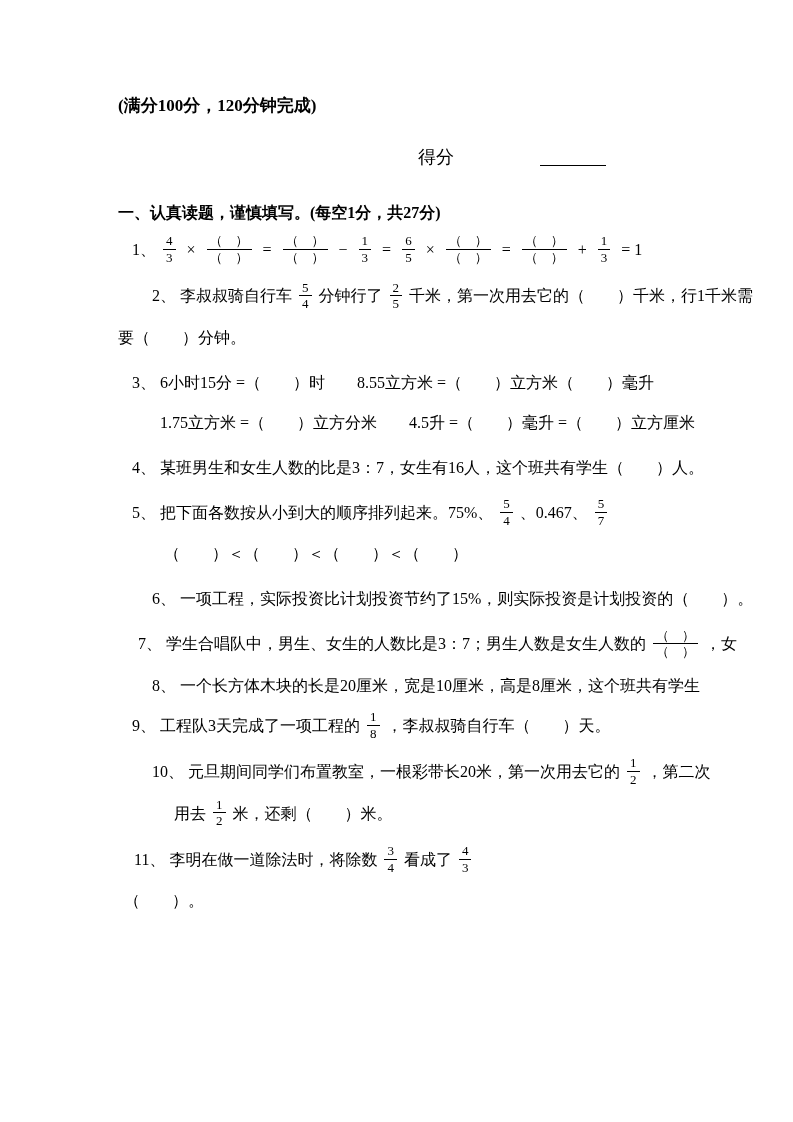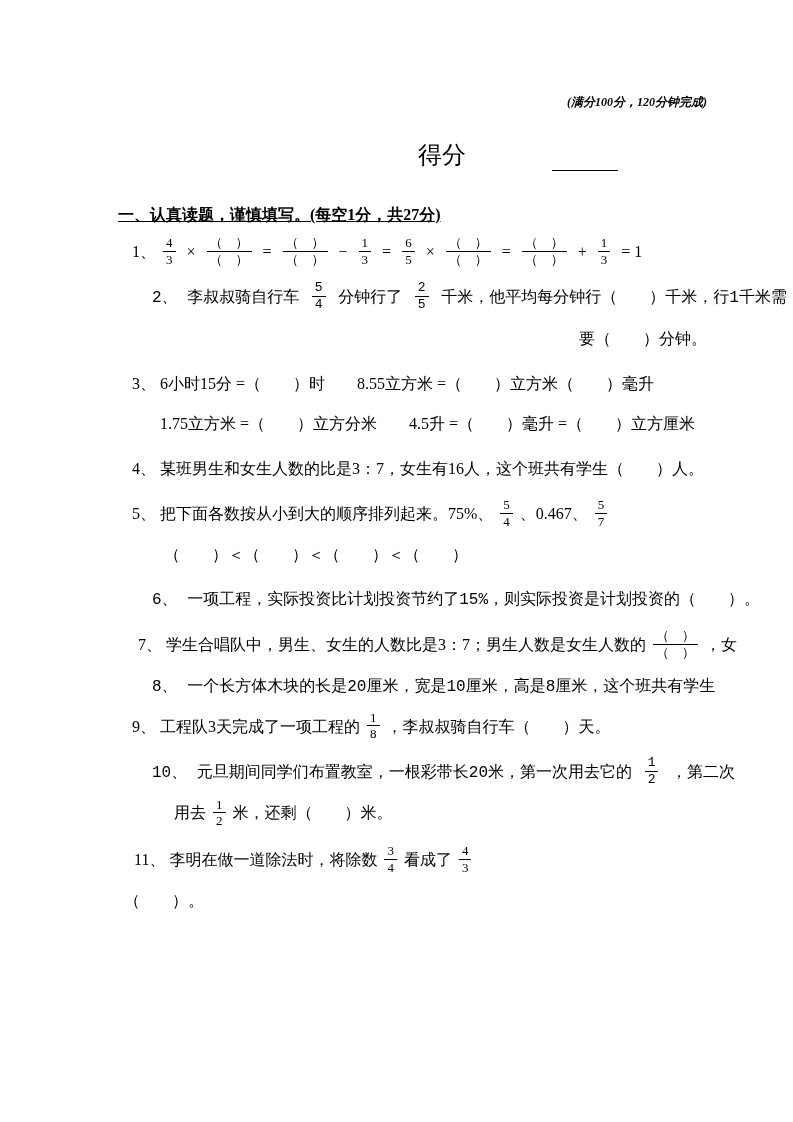--- a/index.html
+++ b/index.html
@@ -18,58 +18,56 @@
     background: #ffffff;
   }
   .title {
     text-align: center;
     font-size: 24px;
     font-weight: bold;
     letter-spacing: 1px;
     margin: 0 0 22px 0;
   }
   .subtitle {
-    text-align: right;
-    font-size: 12px;
+    text-align: left;
+    font-size: 17px;
     font-weight: bold;
     margin: 0 0 28px 0;
-    font-style: italic;
   }
   .score-row {
     display: flex;
-    align-items: flex-end;
+    align-items: flex-start;
     padding-left: 300px;
-    font-size: 24px;
+    font-size: 18px;
     margin: 0 0 34px 0;
   }
   .score-line {
     display: inline-block;
     width: 66px;
     height: 20px;
     border-bottom: 1.5px solid #000;
     margin-left: 86px;
   }
   .sec-heading {
     font-weight: bold;
     font-size: 16px;
     margin: 0 0 10px 0;
-    text-decoration: underline;
   }
   .q {
     margin: 0 0 13px 0;
     line-height: 2.0;
     white-space: nowrap;
   }
   .q.tight { margin-bottom: 8px; }
   
   .ind-a { padding-left: 14px; }
-  .ind-b { padding-left: 34px; font-family: Liberation Mono, monospace; }
+  .ind-b { padding-left: 34px; }
   .ind-c { padding-left: 20px; }
   .ind-d { padding-left: 16px; }
-  .cont-0 { padding-left: 0; text-align: right; }
+  .cont-0 { padding-left: 0; }
   .cont-1 { padding-left: 42px; }
   .cont-2 { padding-left: 46px; }
   .cont-3 { padding-left: 56px; }
   .cont-4 { padding-left: 6px; }
   
   .frac {
     display: inline-flex;
     flex-direction: column;
     align-items: center;
     vertical-align: middle;
@@ -151,21 +149,21 @@
     <span>李叔叔骑自行车</span>
     <span class="frac">
         <span class="fn">5</span>
         <span class="fd">4</span>
       </span>
     <span>分钟行了</span>
     <span class="frac">
         <span class="fn">2</span>
         <span class="fd">5</span>
       </span>
-    <span>千米，他平均每分钟行（　　）千米，行1千米需</span>
+    <span>千米，第一次用去它的（　　）千米，行1千米需</span>
   </div>
   <div class="q cont-0">
     <span>要（　　）分钟。</span>
   </div>
 
   <div class="q ind-a tight">
     <span>3、</span>
     <span>6小时15分 =（　　）时　　8.55立方米 =（　　）立方米（　　）毫升</span>
   </div>
   <div class="q cont-1">

